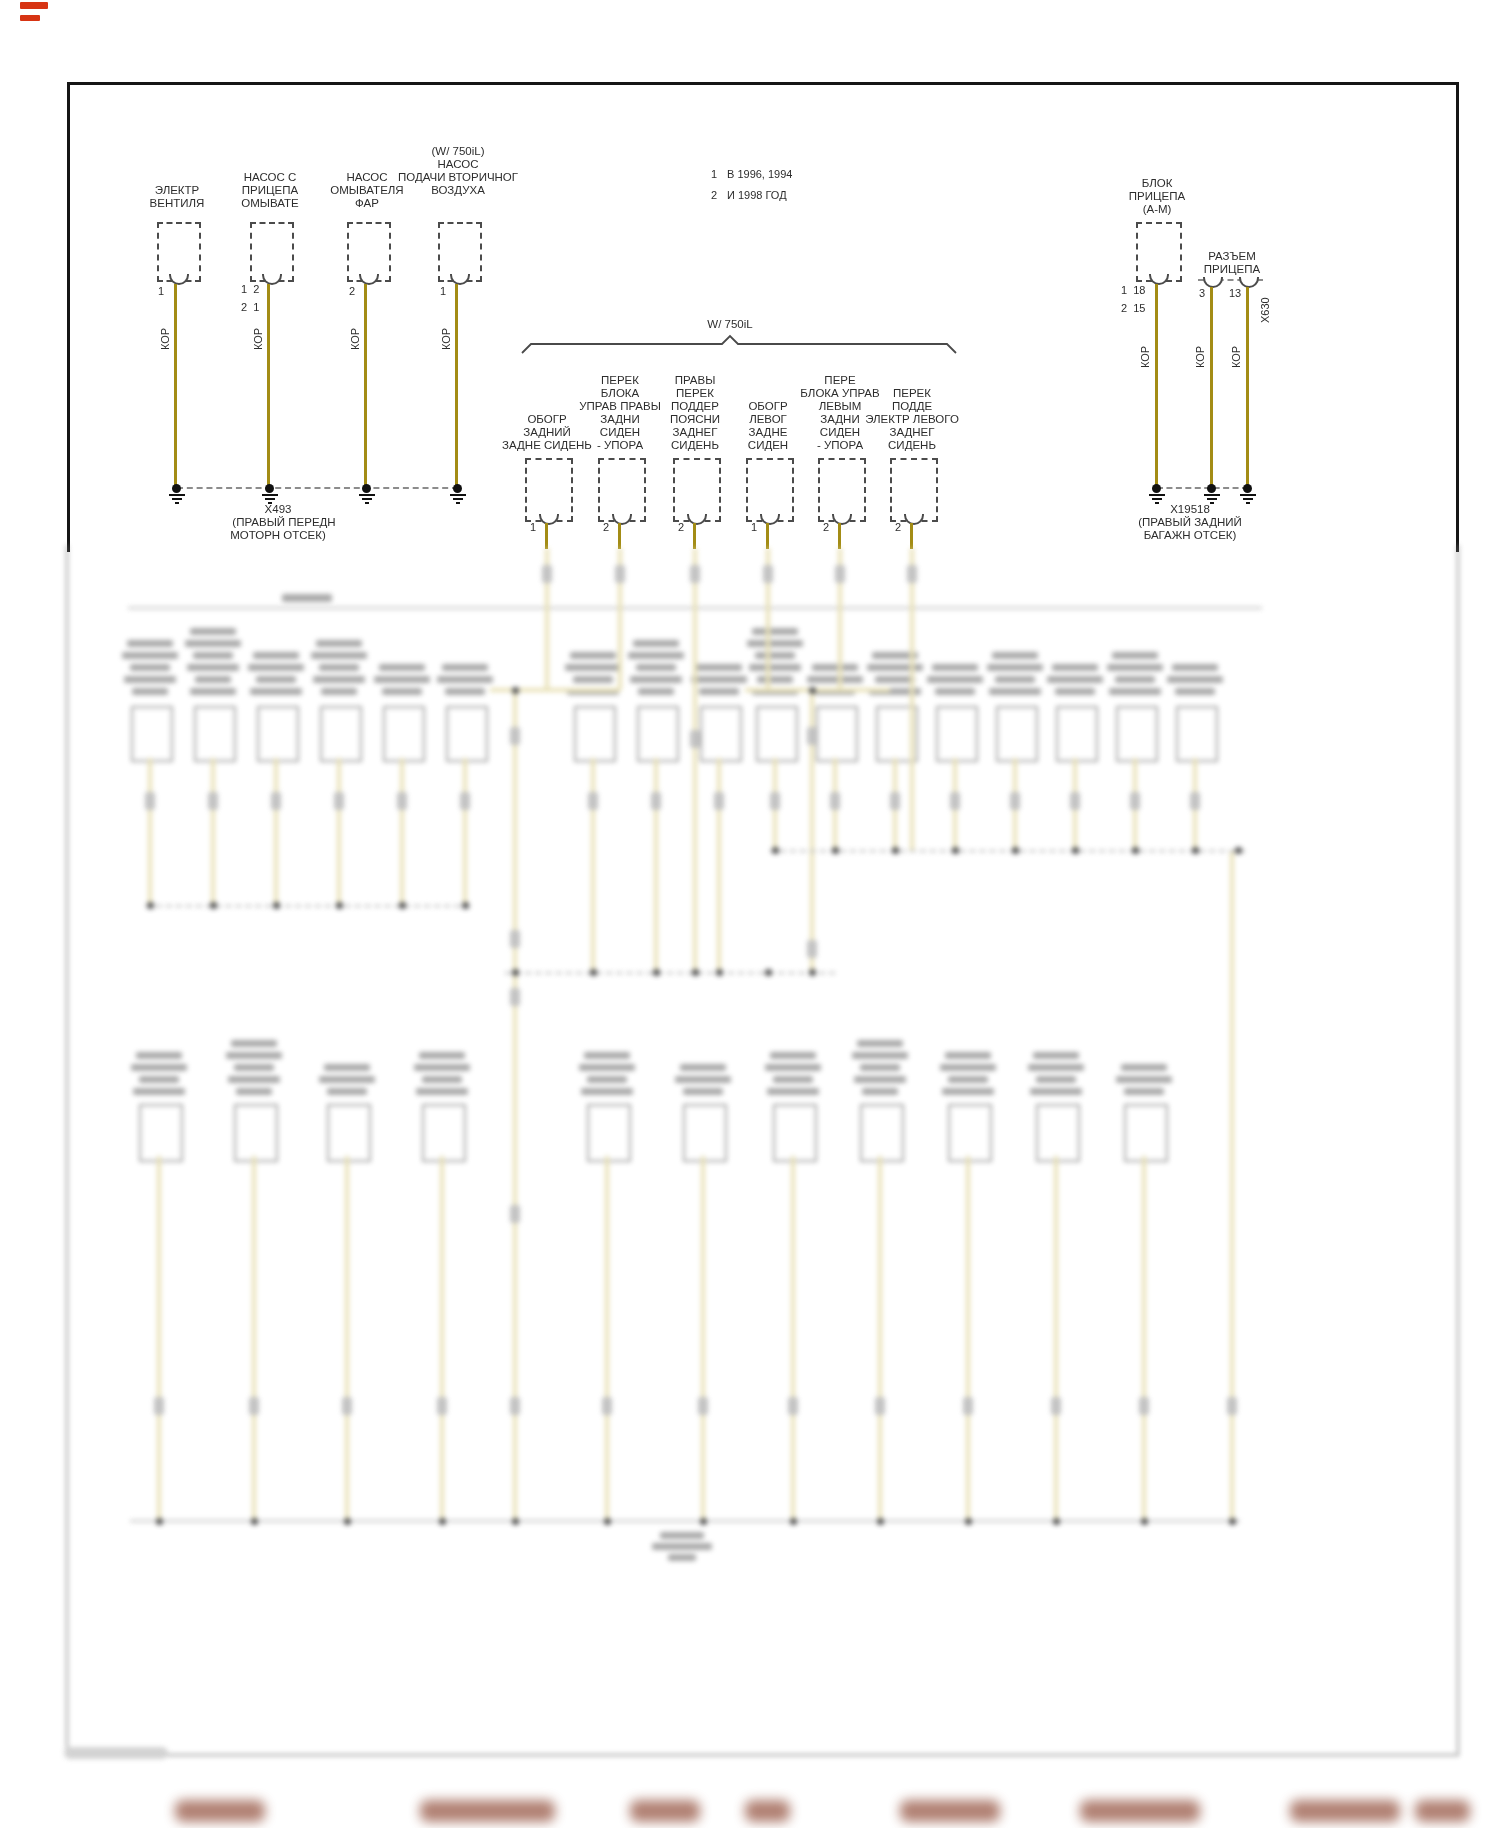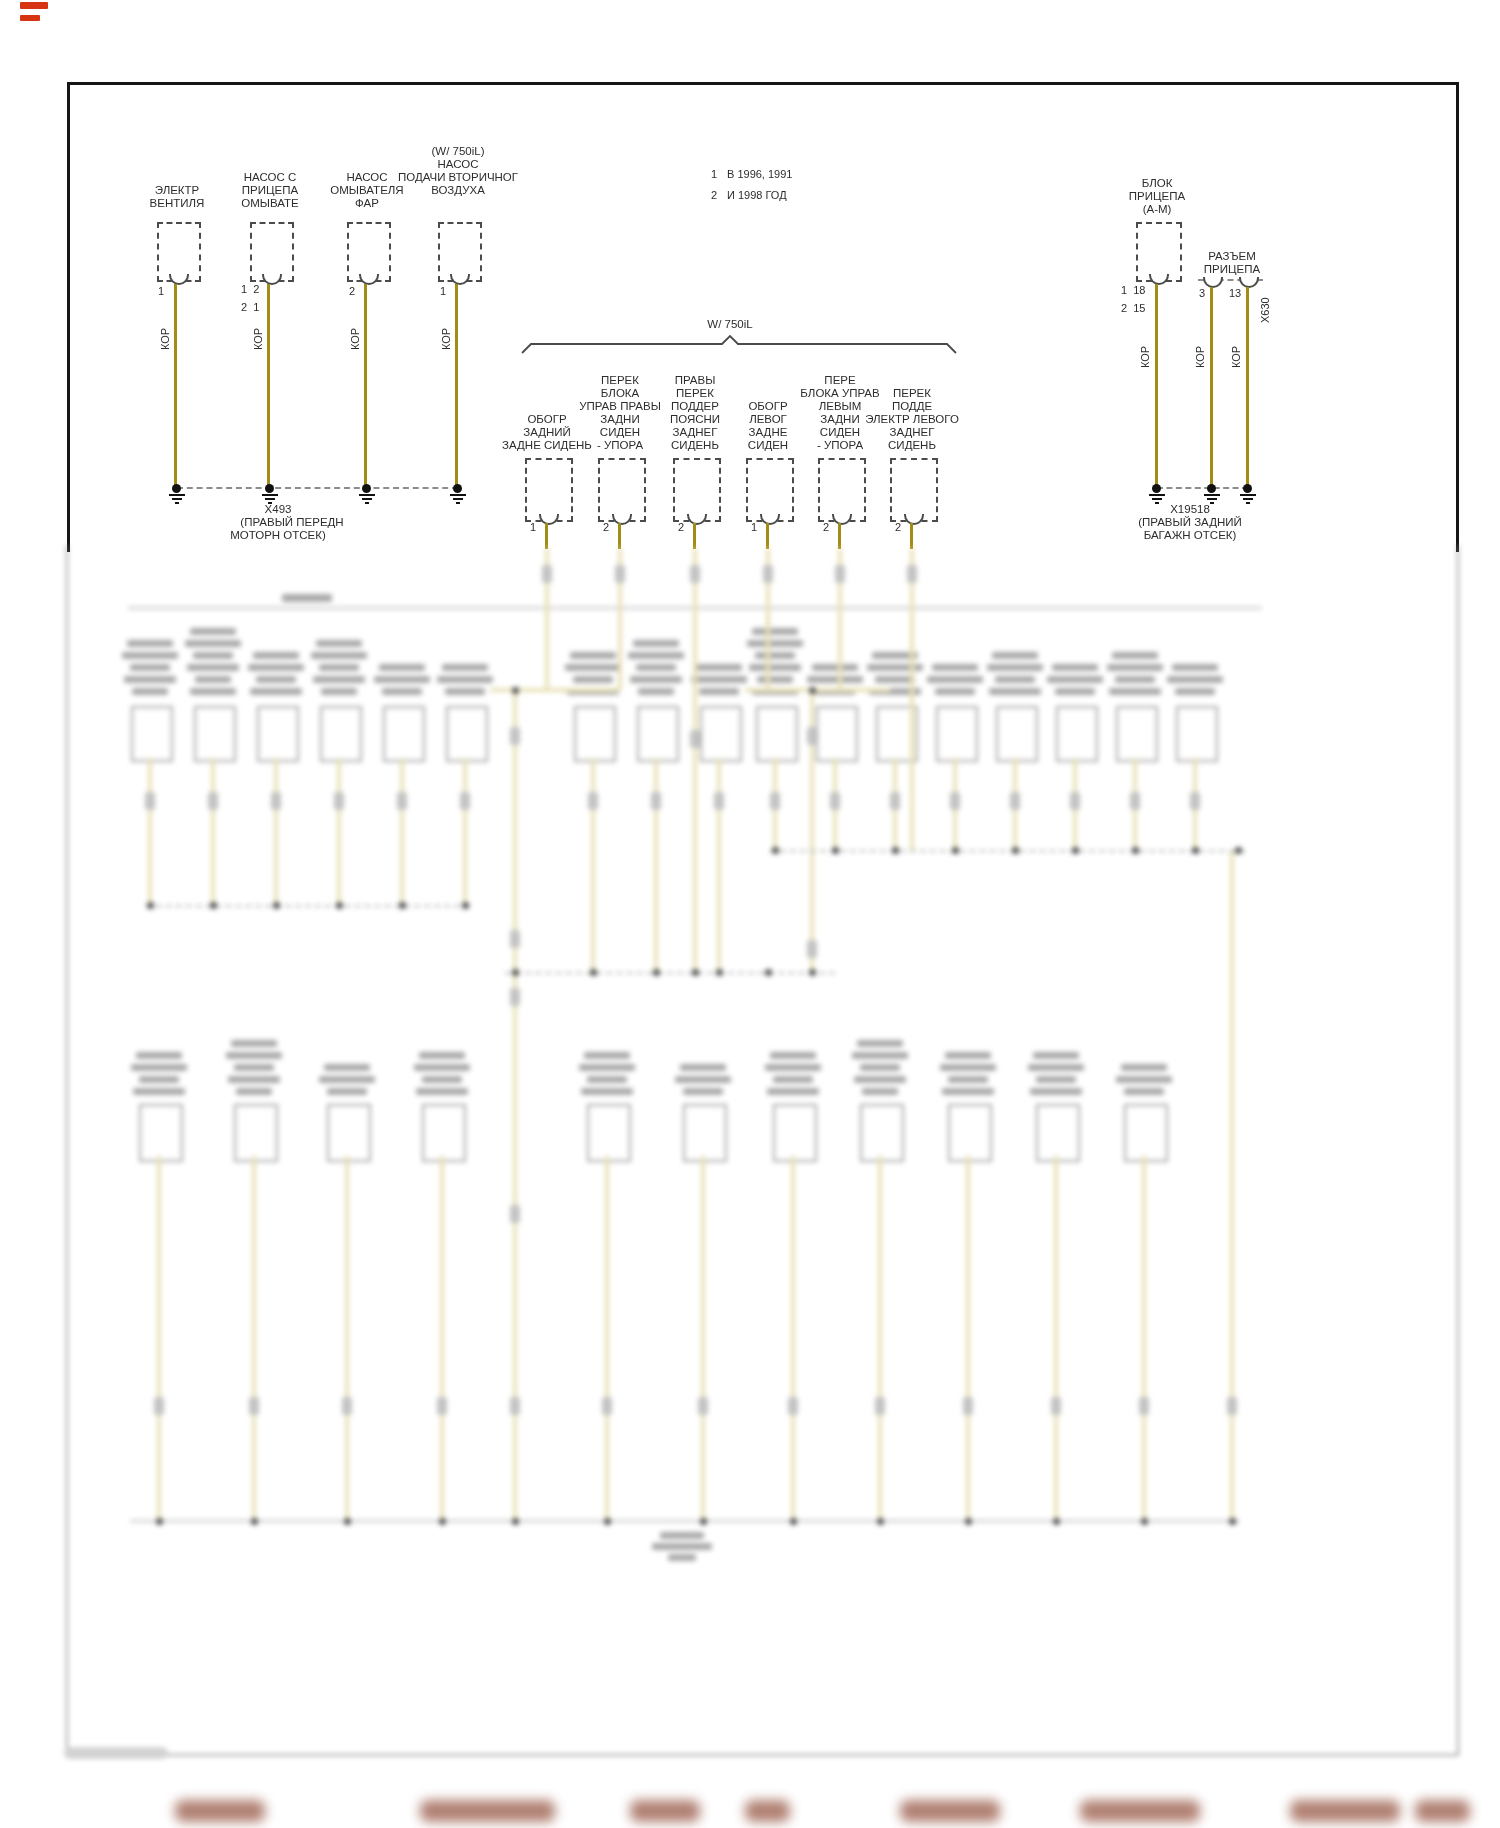--- a/index.html
+++ b/index.html
@@ -42,21 +42,21 @@
 <div id="canvas">
 
   <div class="redmark" style="left:20px;top:2px;width:28px;height:7px;"></div>
   <div class="redmark" style="left:20px;top:15px;width:20px;height:6px;"></div>
 
   <div class="frame" style="left:67px;top:82px;width:1392px;height:3px;"></div>
   <div class="frame" style="left:67px;top:82px;width:3px;height:470px;"></div>
   <div class="frame" style="left:1456px;top:82px;width:3px;height:470px;"></div>
 
   <div class="pin" style="left:711px;top:168px;">1</div>
-  <div class="pin" style="left:727px;top:168px;">В 1996, 1991</div>
+  <div class="pin" style="left:727px;top:168px;">В 1996, 1994</div>
   <div class="pin" style="left:711px;top:189px;">2</div>
   <div class="pin" style="left:727px;top:189px;">И 1998 ГОД</div>
 
   <div class="tl" style="left:177px;top:184px;">ЭЛЕКТР</div>
   <div class="tl" style="left:177px;top:197px;">ВЕНТИЛЯ</div>
   <div class="dbox" style="left:157px;top:222px;width:40px;height:56px;"></div>
   <div class="arc" style="left:169px;top:274px;"></div>
   <div class="pin" style="left:158px;top:285px;">1</div>
   <div class="wire" style="left:174px;top:284px;height:204px;"></div>
   <div class="vt" style="left:159px;top:350px;">КОР</div>
@@ -109,21 +109,21 @@
     <div class="gline" style="left:362px;top:498px;width:10px;"></div>
     <div class="gline" style="left:365px;top:502px;width:4px;"></div>
   </div>
   <div>
     <div class="gdot" style="left:453px;top:484px;"></div>
     <div class="gline" style="left:450px;top:494px;width:16px;"></div>
     <div class="gline" style="left:453px;top:498px;width:10px;"></div>
     <div class="gline" style="left:456px;top:502px;width:4px;"></div>
   </div>
   <div class="tl" style="left:278px;top:503px;">X493</div>
-  <div class="tl" style="left:292px;top:516px;">(ПРАВЫЙ ПЕРЕДН</div>
+  <div class="tl" style="left:284px;top:516px;">(ПРАВЫЙ ПЕРЕДН</div>
   <div class="tl" style="left:278px;top:529px;">МОТОРН ОТСЕК)</div>
 
   <div class="tl" style="left:730px;top:318px;">W/ 750iL</div>
   <svg style="position:absolute;left:500px;top:315px;" width="470" height="45">
     <polyline points="22,38 31,29 222,29 230,21 238,29 447,29 456,38" fill="none" stroke="#4a4a4a" stroke-width="1.8"></polyline>
   </svg>
 
   <div class="tl" style="left:547px;top:413px;">ОБОГР</div>
   <div class="tl" style="left:547px;top:426px;">ЗАДНИЙ</div>
   <div class="tl" style="left:547px;top:439px;">ЗАДНЕ СИДЕНЬ</div>

